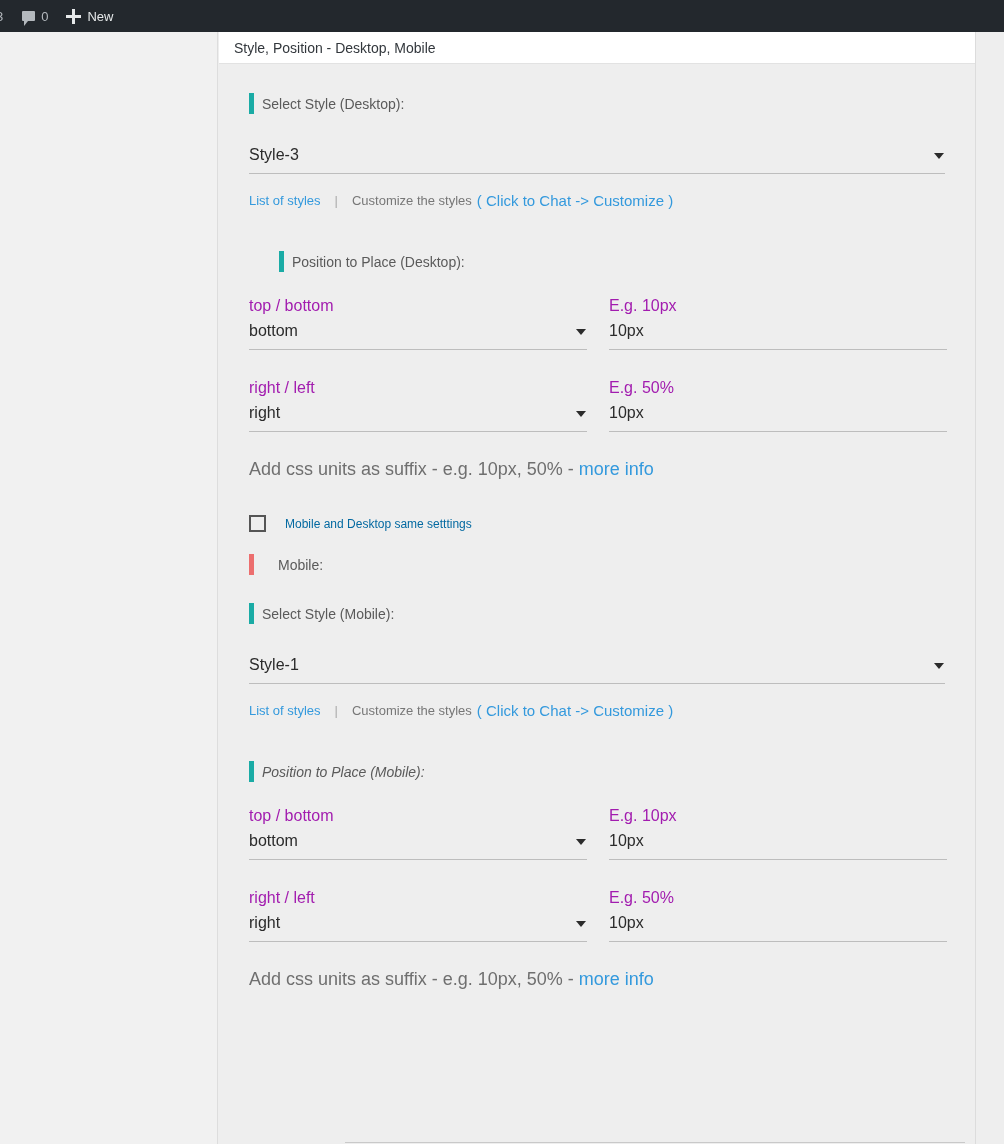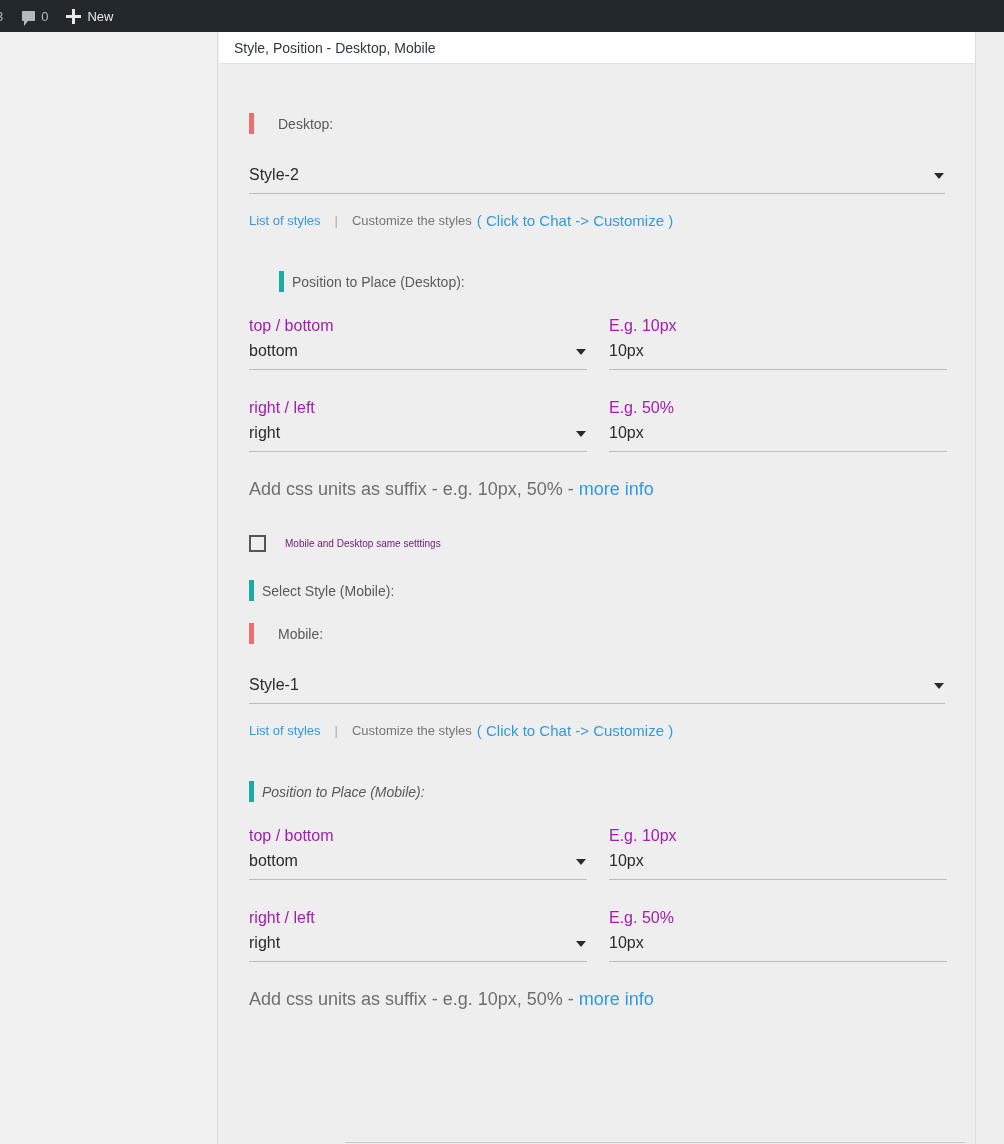--- a/index.html
+++ b/index.html
@@ -204,22 +204,22 @@
   .checkbox {
     width: 17px;
     height: 17px;
     border: 2px solid #555555;
     background: #eeeeee;
     box-sizing: border-box;
     flex: 0 0 auto;
   }
   .checkrow .cb-label {
     margin-left: 19px;
-    font-size: 10px;
-    color: #701a75;
+    font-size: 12px;
+    color: #0369a1;
     text-align: center;
   }
 
   .two-col {
     display: flex;
   }
   .col-a { width: 338px; flex: 0 0 auto; }
   .col-gap { width: 22px; flex: 0 0 auto; }
   .col-b { width: 338px; flex: 0 0 auto; }
 
@@ -251,28 +251,28 @@
 <div class="wp-right"></div>
 
 <div class="content">
 
   <div class="panel-head">
     <span class="panel-head-title">Style, Position - Desktop, Mobile</span>
   </div>
 
   <div class="form-body">
 
-    <div class="section-head indent" style="margin-top:48px;">
-      <span class="bar bar-red"></span>
-      <span class="txt">Desktop:</span>
-    </div>
-
+
+    <div class="section-head" style="margin-top:28px;">
+      <span class="bar bar-teal"></span>
+      <span class="txt">Select Style (Desktop):</span>
+    </div>
 
     <div class="field" style="margin-top:27px;">
-      <span class="value">Style-2</span>
+      <span class="value">Style-3</span>
       <span class="caret"></span>
     </div>
 
     <div class="help-row" style="margin-top:18px;">
       <a class="link" href="#">List of styles</a>
       <span class="sep">|</span>
       <span>Customize the styles</span>
       <a class="link big" href="#" style="margin-left:5px;">( Click to Chat -&gt; Customize )</a>
     </div>
 
@@ -317,28 +317,28 @@
 
     <div class="note" style="margin-top:27px;">
       <span>Add css units as suffix - e.g. 10px, 50% - </span><a class="link" href="#">more info</a>
     </div>
 
     <div class="checkrow" style="margin-top:35px;">
       <span class="checkbox"></span>
       <span class="cb-label">Mobile and Desktop same setttings</span>
     </div>
 
+    <div class="section-head indent" style="margin-top:22px;">
+      <span class="bar bar-red"></span>
+      <span class="txt">Mobile:</span>
+    </div>
+
     <div class="section-head" style="margin-top:28px;">
       <span class="bar bar-teal"></span>
       <span class="txt">Select Style (Mobile):</span>
-    </div>
-
-    <div class="section-head indent" style="margin-top:22px;">
-      <span class="bar bar-red"></span>
-      <span class="txt">Mobile:</span>
     </div>
 
     <div class="field" style="margin-top:27px;">
       <span class="value">Style-1</span>
       <span class="caret"></span>
     </div>
 
     <div class="help-row" style="margin-top:18px;">
       <a class="link" href="#">List of styles</a>
       <span class="sep">|</span>

